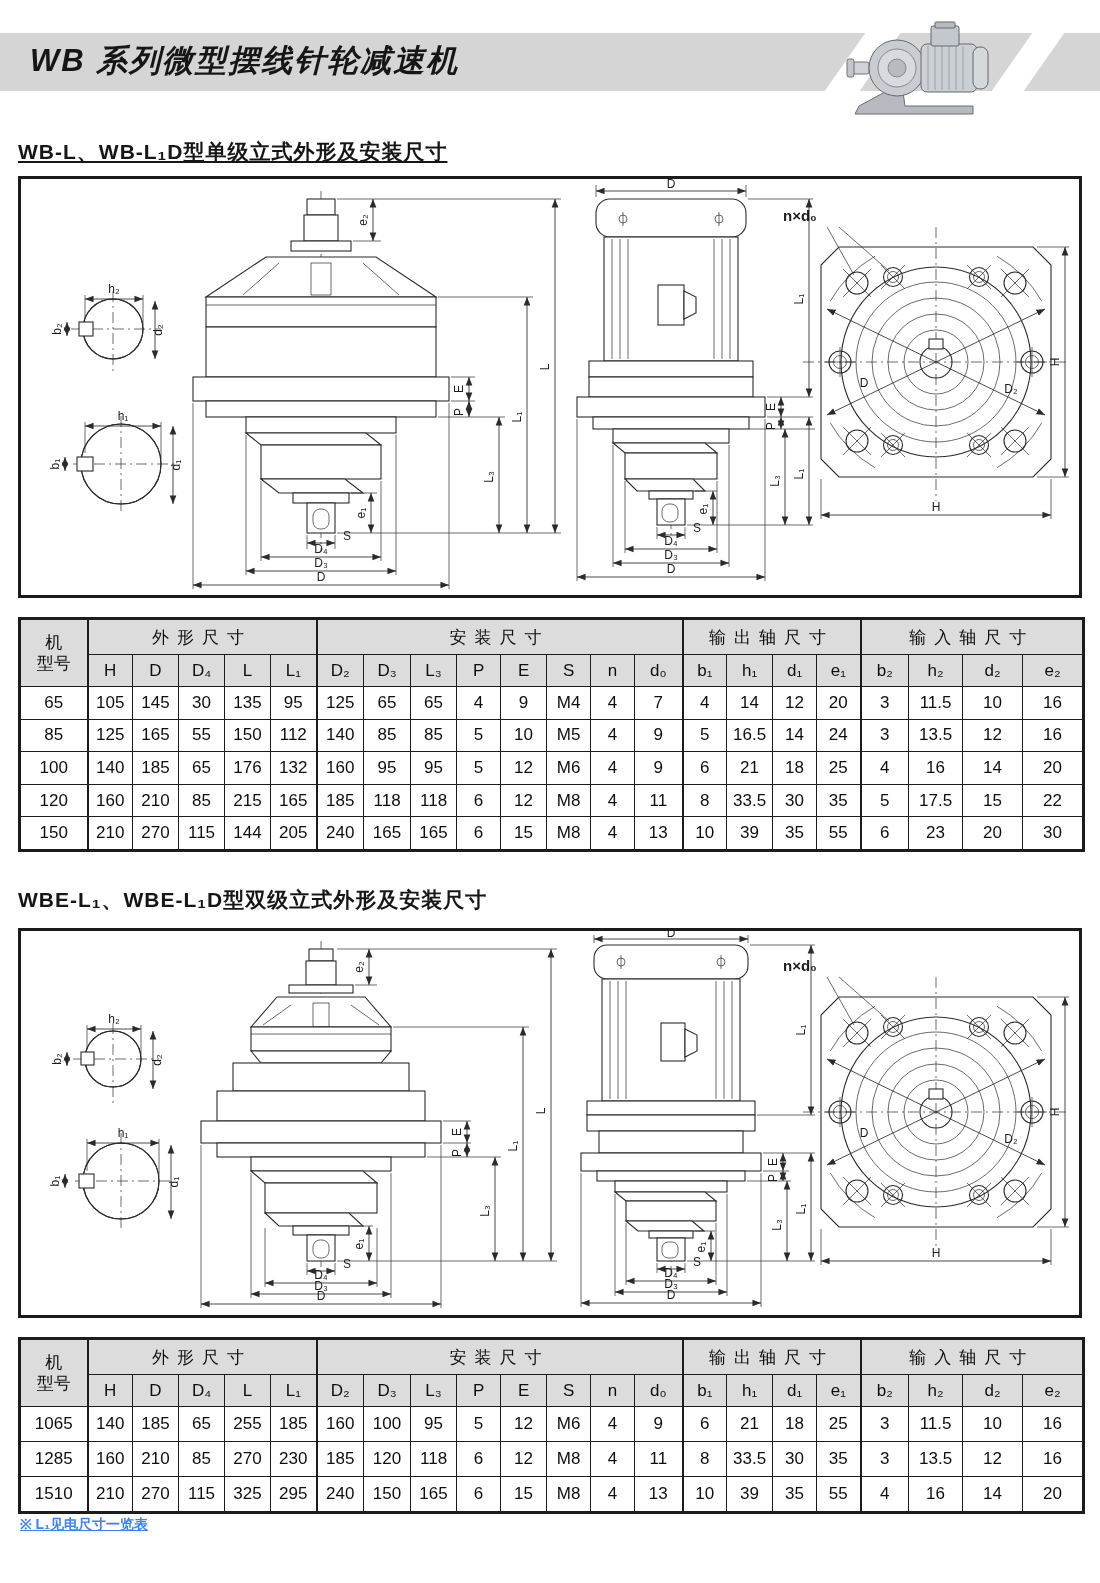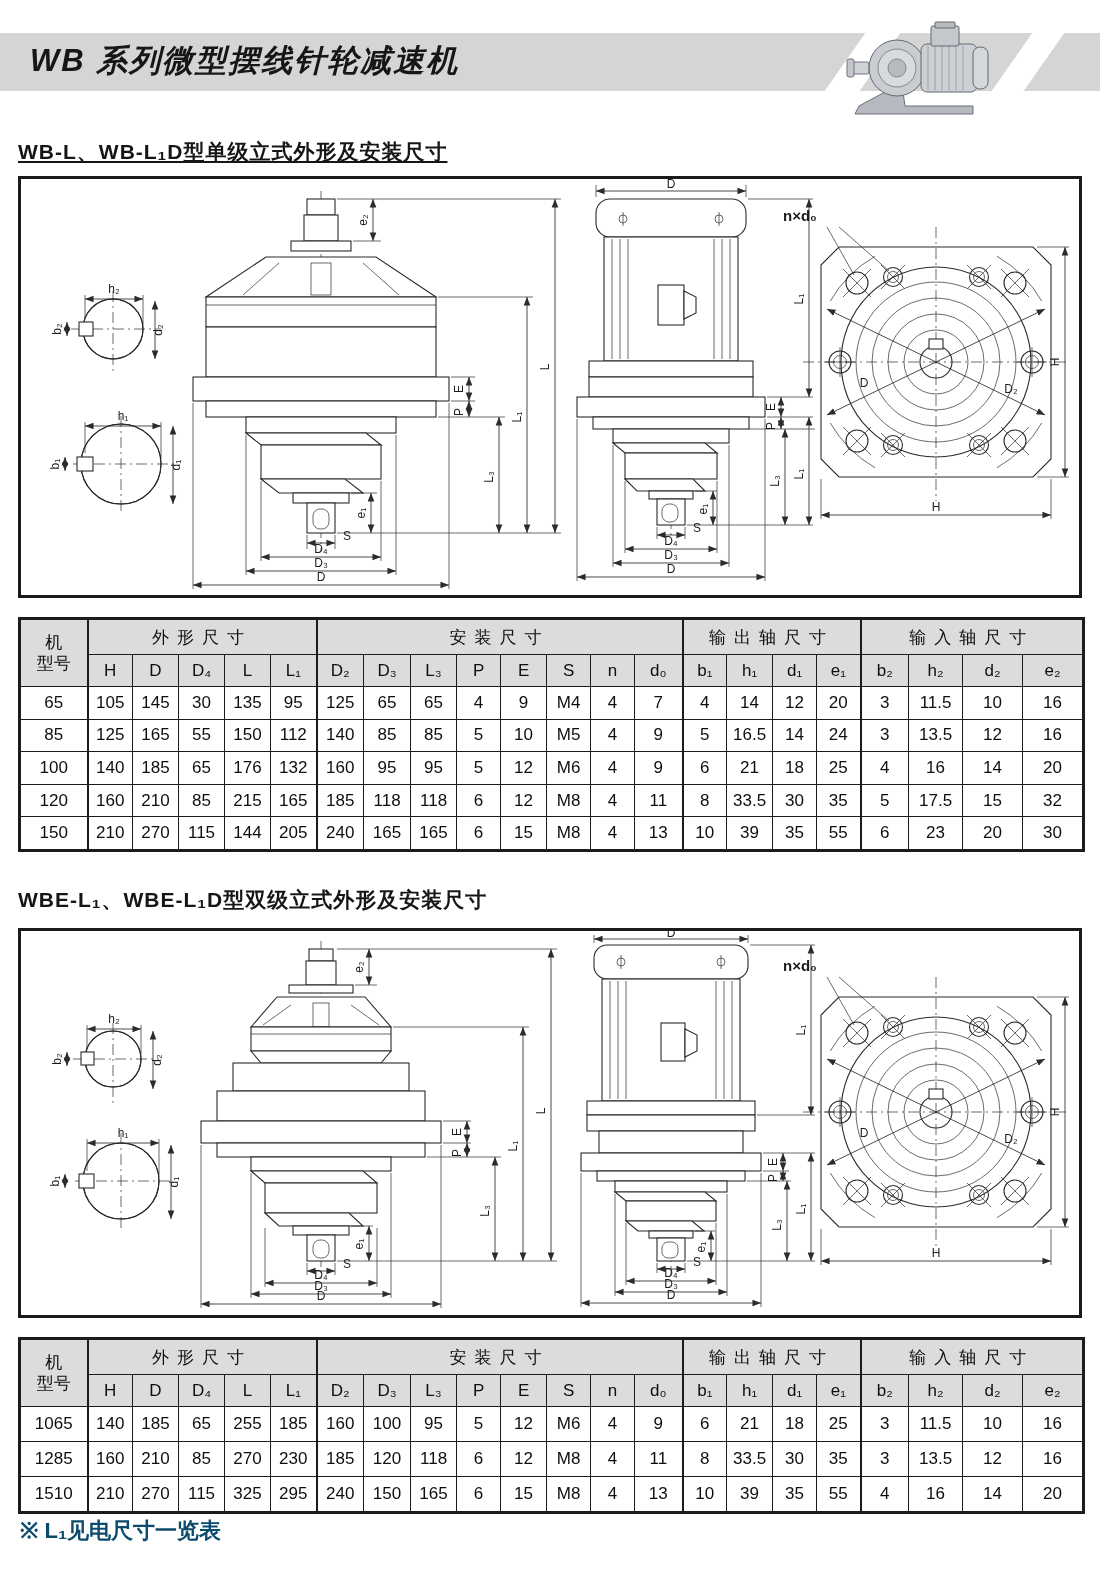--- a/index.html
+++ b/index.html
@@ -15,21 +15,21 @@
   #band-seg3{left:1044px;width:120px;}
   #banner-title{position:absolute;left:30px;top:7px;font-size:31px;font-weight:bold;
         font-style:italic;letter-spacing:2px;color:#161616;white-space:nowrap;}
   #motor-art{position:absolute;left:845px;top:-15px;}
 
   
   .sec-title{position:absolute;left:18px;font-size:21px;font-weight:bold;color:#161616;
         letter-spacing:1px;white-space:nowrap;}
   #sec1-title{top:138px;text-decoration:underline;}
   #sec2-title{top:886px;}
-  #footnote{position:absolute;left:20px;top:1514px;font-size:22px;font-weight:bold;color:#0c4a6e;}
+  #footnote{position:absolute;left:20px;top:1514px;font-size:14px;font-weight:bold;color:#3b82f6;text-decoration:underline;}
 
   
   .draw-box{position:absolute;left:18px;width:1058px;border:3px solid #1b1b1b;background:#fff;}
   #box1{top:176px;height:416px;}
   #box2{top:928px;height:384px;}
   .draw-box svg{display:block;}
 
   
   table.spec{position:absolute;left:18px;width:1064px;border-collapse:collapse;
         table-layout:fixed;text-align:center;}
@@ -486,21 +486,21 @@
           <td>M8</td>
           <td>4</td>
           <td>11</td>
           <td class="bl">8</td>
           <td>33.5</td>
           <td>30</td>
           <td>35</td>
           <td class="bl">5</td>
           <td>17.5</td>
           <td>15</td>
-          <td>32</td>
+          <td>22</td>
         </tr>
         <tr>
           <td>150</td>
           <td class="bl">210</td>
           <td>270</td>
           <td>115</td>
           <td>144</td>
           <td>205</td>
           <td class="bl">240</td>
           <td>165</td>

